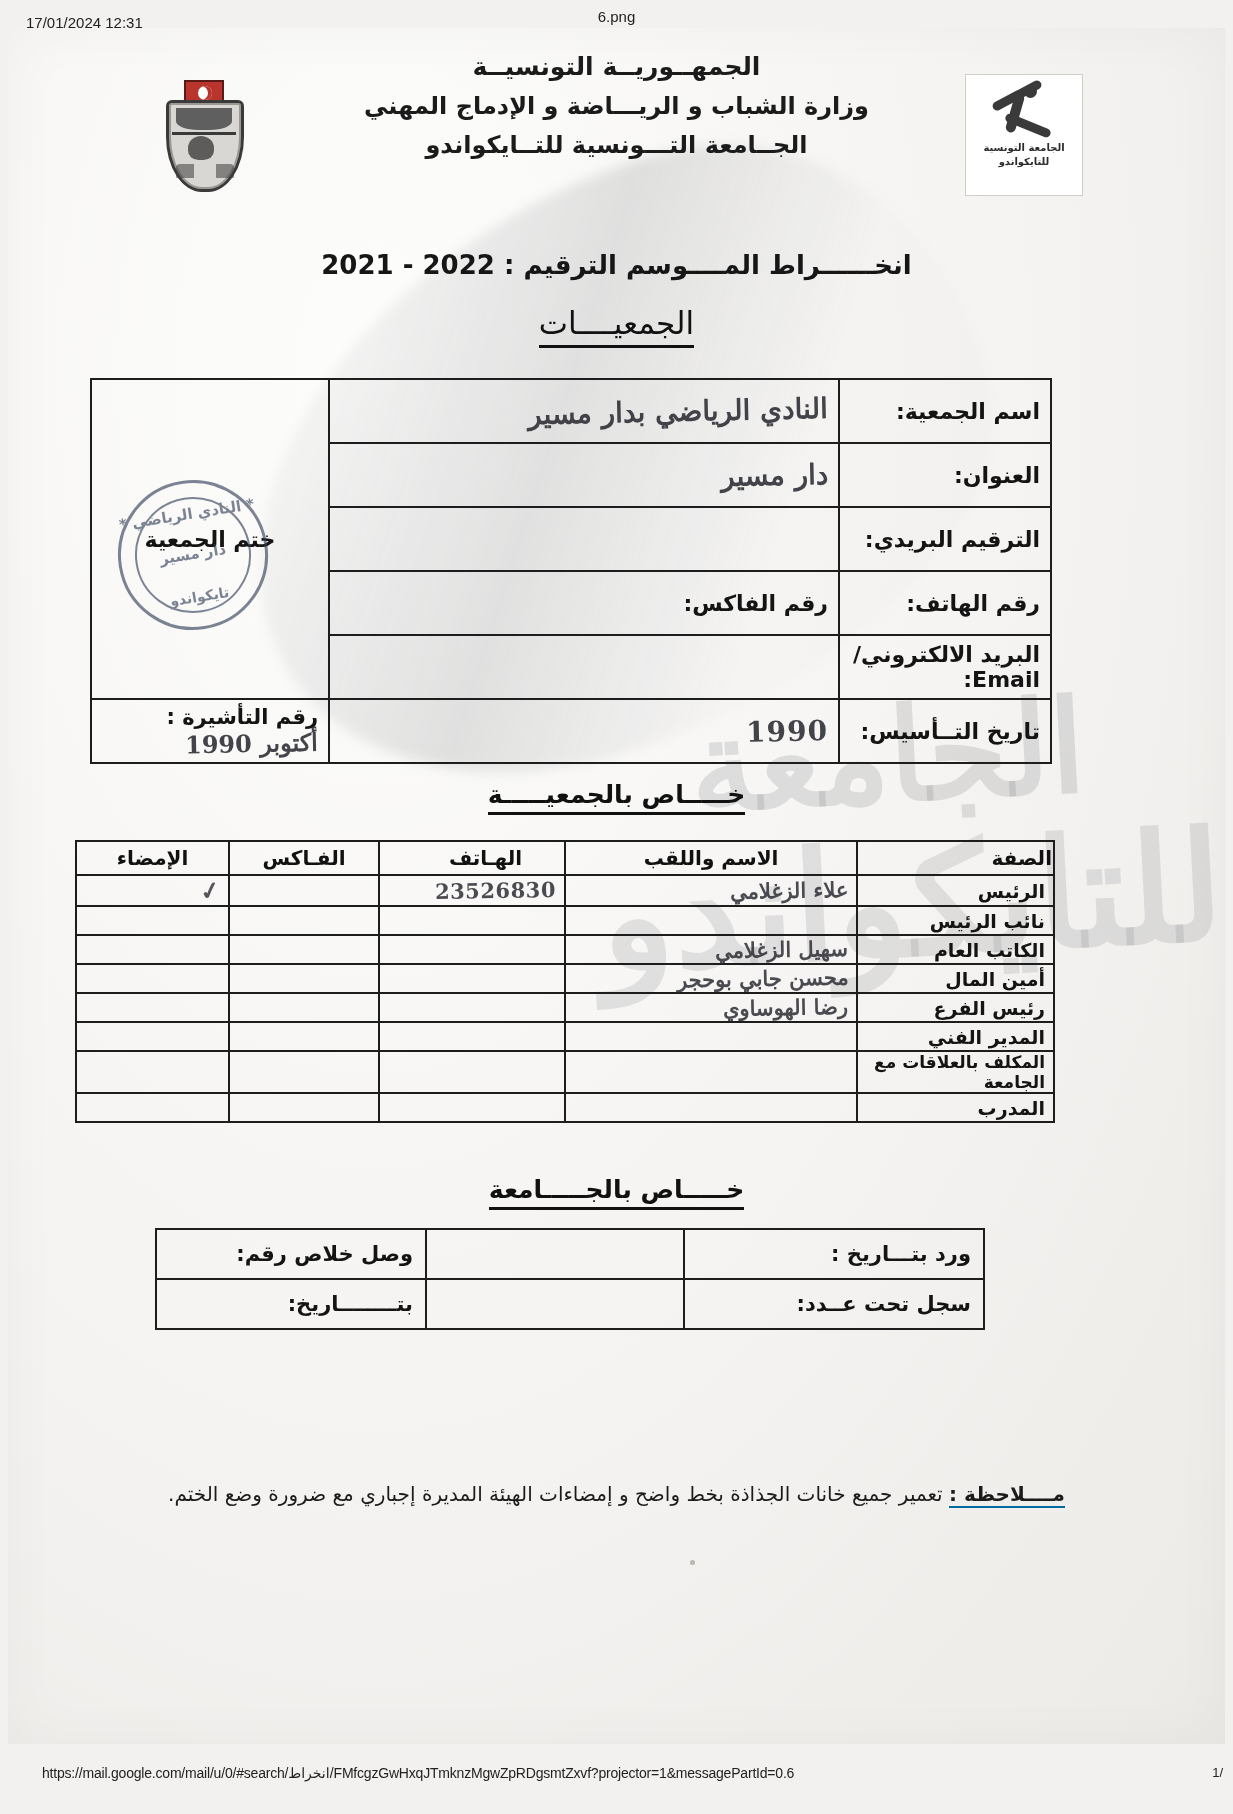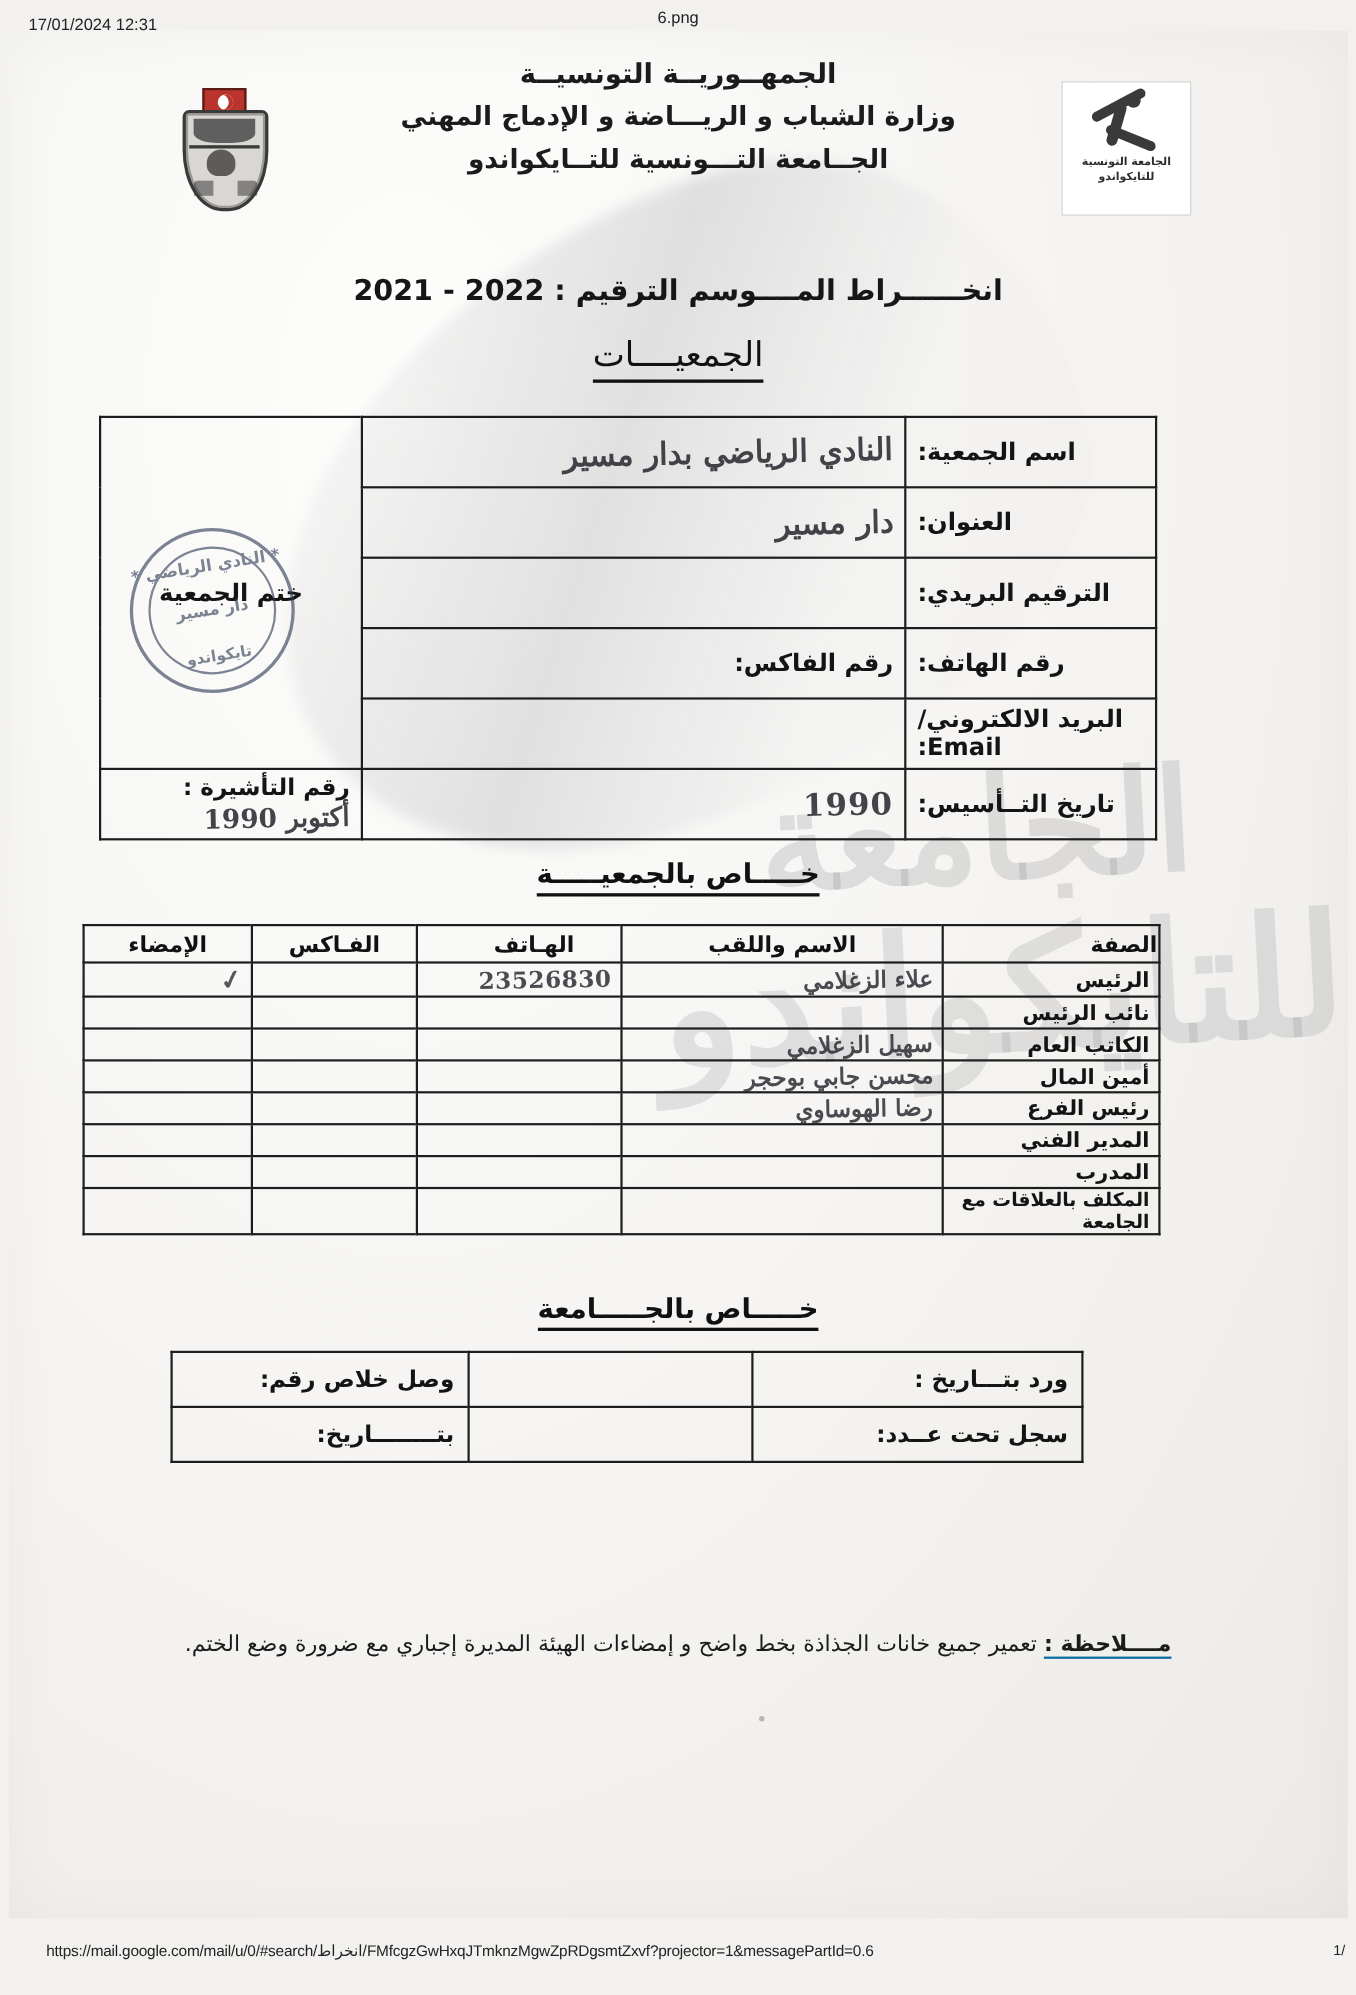--- a/index.html
+++ b/index.html
@@ -209,21 +209,21 @@
   .tbl-main td {
     border: 2px solid #1d1d1d;
     height: 64px;
     padding: 0 10px;
     vertical-align: middle;
     font-size: 22px;
     font-weight: bold;
     color: #141414;
     position: relative;
   }
-  .lbl-cell { width: 228px; text-align: left; }
+  .lbl-cell { width: 212px; text-align: right; }
   .val-cell { background: transparent; }
   .stamp-cell { width: 238px; text-align: center; }
 
   .sub-label {
     font-size: 21px; font-weight: bold;
     text-align: right;
   }
 
   
   .ink {
@@ -499,28 +499,28 @@
     <td class="col-sign"></td>
   </tr>
   <tr>
     <td class="col-role">المدير الفني</td>
     <td class="col-name"></td>
     <td class="col-phone"></td>
     <td class="col-fax"></td>
     <td class="col-sign"></td>
   </tr>
   <tr>
+    <td class="col-role" style="font-size:17px">المكلف بالعلاقات مع الجامعة</td>
+    <td class="col-name"></td>
+    <td class="col-phone"></td>
+    <td class="col-fax"></td>
+    <td class="col-sign"></td>
+  </tr>
+  <tr>
     <td class="col-role">المدرب</td>
-    <td class="col-name"></td>
-    <td class="col-phone"></td>
-    <td class="col-fax"></td>
-    <td class="col-sign"></td>
-  </tr>
-  <tr>
-    <td class="col-role" style="font-size:17px">المكلف بالعلاقات مع الجامعة</td>
     <td class="col-name"></td>
     <td class="col-phone"></td>
     <td class="col-fax"></td>
     <td class="col-sign"></td>
   </tr>
 </tbody>
   </table>
 
 <div class="sect sect-fed">
   <span>خـــــاص بالجـــــامعة</span>

